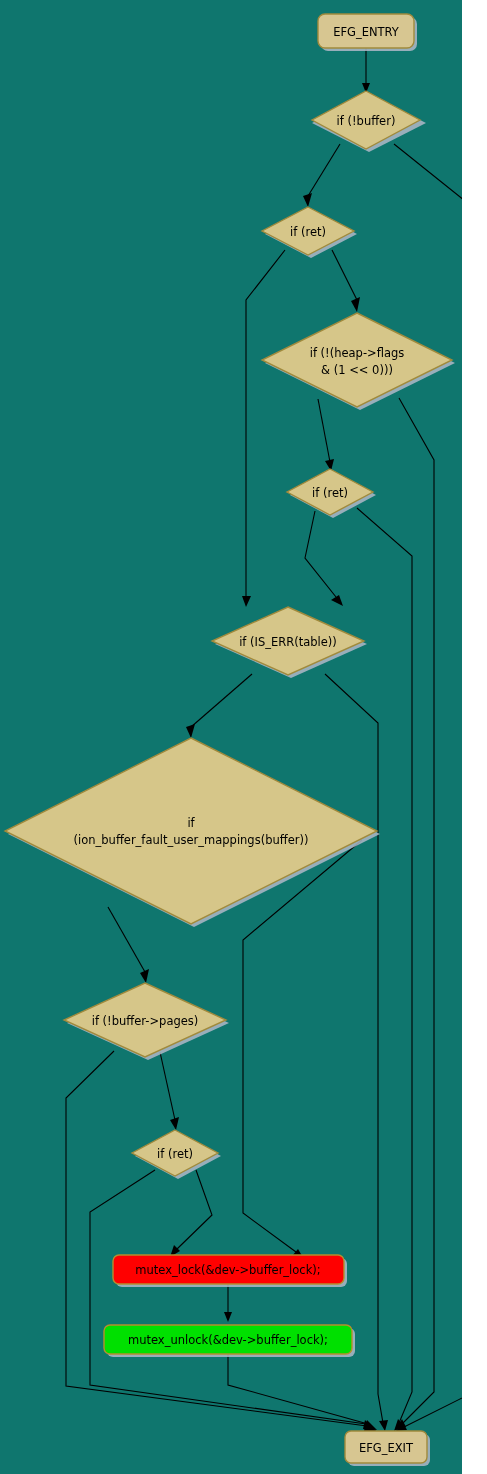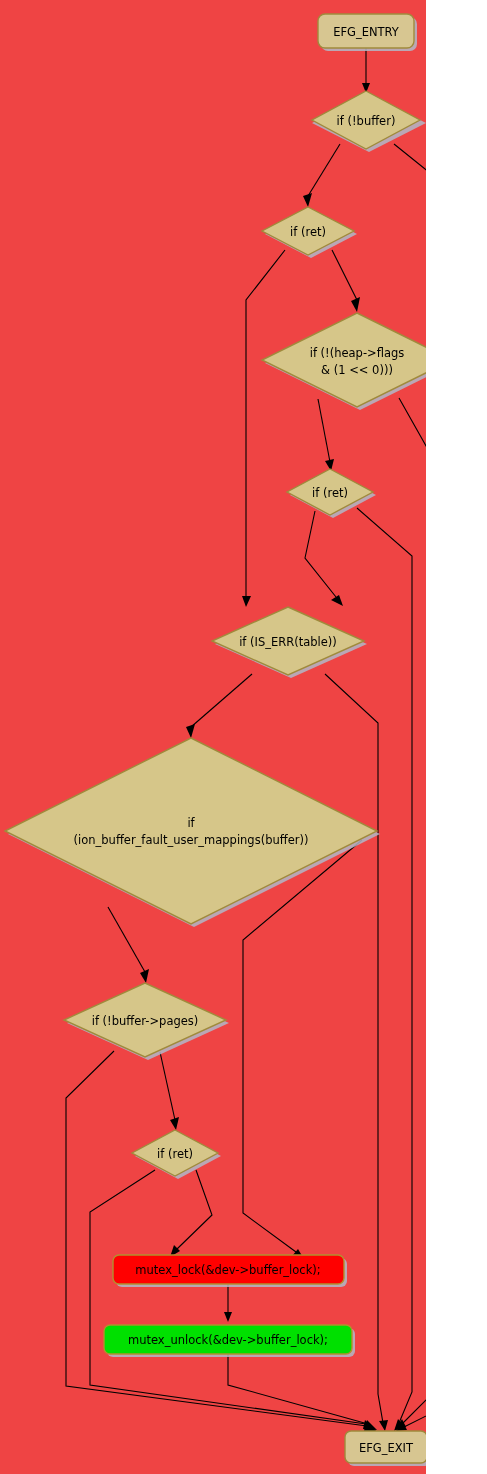--- a/index.html
+++ b/index.html
@@ -2,23 +2,23 @@
 <html><head>
 <meta charset="utf-8">
 <style>
   html, body {
     margin: 0;
     padding: 0;
     background: #ffffff;
   }
   #canvas-wrap {
     position: relative;
-    width: 426px;
+    width: 462px;
     height: 1474px;
-    background: #ef4444;
+    background: #0f766e;
     overflow: hidden;
     font-family: "DejaVu Sans", sans-serif;
     text-decoration: underline;
   }
   svg#flowchart {
     display: block;
     width: 487px;
     height: 1474px;
   }
   .node-shadow {

